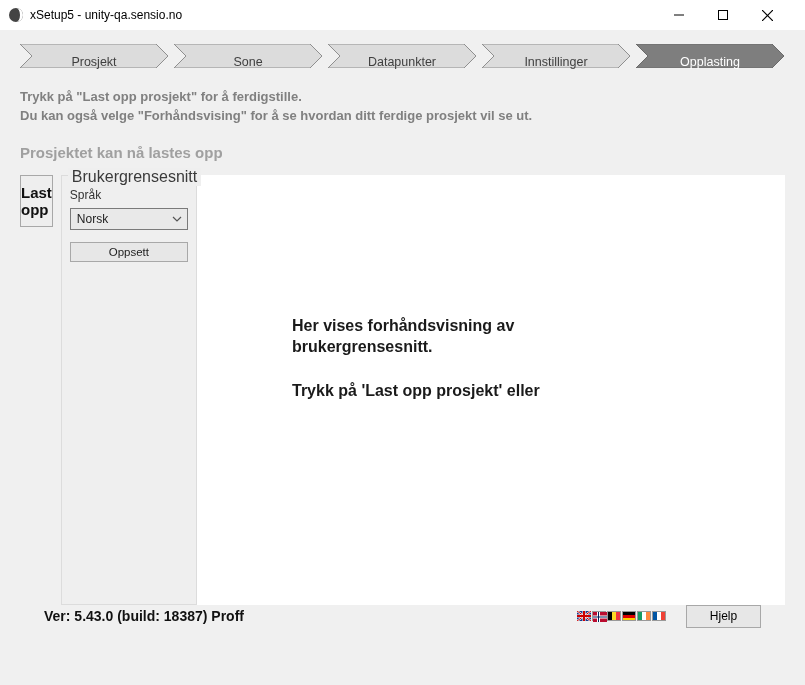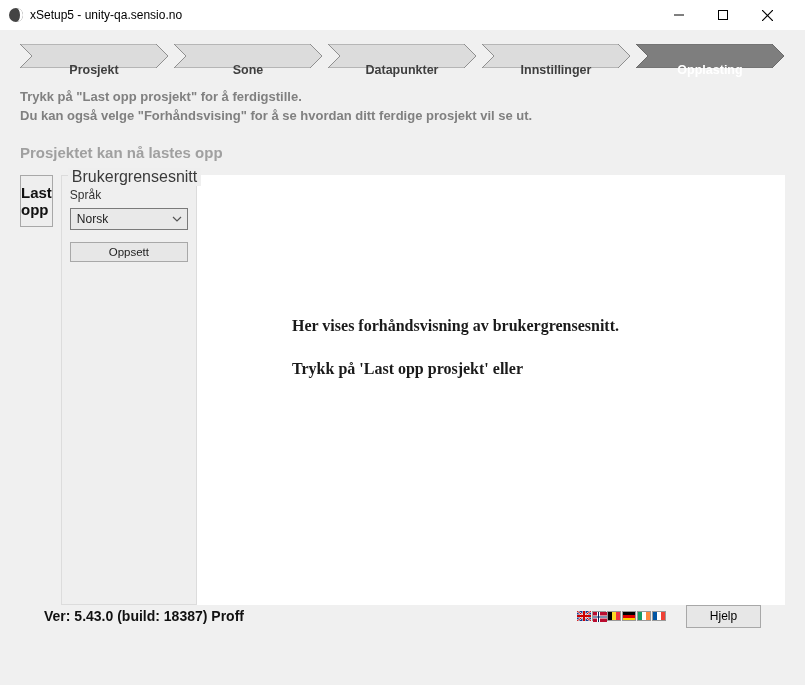--- a/index.html
+++ b/index.html
@@ -13,40 +13,40 @@
   .winbtn { width:44px; height:30px; display:flex; align-items:center; justify-content:center; }
   .winbtn svg { display:block; }
 
   
   .content { flex:1; background:#f0f0f0; position:relative; padding:14px 20px 0 20px; }
 
   
   .wizard { display:flex; gap:6px; margin-bottom:20px; }
   .step { position:relative; height:24px; width:148px; }
   .step svg { position:absolute; top:0; left:0; }
-  .step .lbl { position:absolute; top:14px; left:0; width:100%; height:100%; display:flex; align-items:center; justify-content:center; font-size:12.5px; font-weight:bold; color:#3f3f3f; }
+  .step .lbl { position:absolute; top:6px; left:0; width:100%; height:100%; display:flex; align-items:center; justify-content:center; font-size:12.5px; font-weight:normal; color:#3f3f3f; }
   .step.active .lbl { color:#fff;text-align:right; }
 
   .instr { font-size:13px; font-weight:bold; color:#808080; line-height:1.45; }
   .subhead { font-size:15px; font-weight:bold; color:#a0a0a0; margin-top:18px; margin-bottom:14px; }
 
   .main-row { display:flex; gap:14px; }
   .side { width:138px; display:flex; flex-direction:row; gap:8px; }
 
   .upload-btn { height:52px; background:#eeeeee; border:1px solid #a8a8a8; font-size:15px; font-weight:bold; color:#111; display:flex; align-items:center; justify-content:center; cursor:pointer; }
 
   .panel { background:#efefef; border:1px solid #dcdcdc; padding:6px 8px 10px 8px; position:relative; }
   .panel-legend { position:absolute; top:-8px; left:6px; background:#efefef; padding:0 4px; font-size:16px; color:#3a3a3a; }
   .panel-inner { margin-top:6px; }
   .field-label { font-size:12px; color:#333; margin-bottom:6px; }
   .combo { width:118px; height:22px; border:1px solid #7a7a7a; background:#e9e9e9; font-size:12px; padding:0 18px 0 6px; display:flex; align-items:center; position:relative; color:#222; }
   .combo .chev { position:absolute; right:4px; top:3px; }
   .small-btn { margin-top:12px; width:118px; height:20px; border:1px solid #a8a8a8; background:#e7e7e7; font-size:11.5px; color:#222; display:flex; align-items:center; justify-content:center; cursor:pointer; }
 
-  .preview { flex:1; background:#fff; min-height:430px; padding:140px 0 0 120px;font-family:Liberation Serif, serif; }
+  .preview { flex:1; background:#fff; min-height:430px; padding:140px 0 0 120px; }
   .preview p { margin:0 0 22px 0; font-size:16px; font-weight:bold; color:#1a1a1a; line-height:1.35; max-width:340px; }
 
   
   .footer { display:flex; align-items:center; padding:0 24px 12px 24px; margin-top:auto; }
   .version { font-size:14px; font-weight:bold; color:#111; flex:1; }
   .flags { display:flex; gap:1px; margin-right:20px; }
   .flag { width:14px; height:10px; border:1px solid #999; display:flex; flex-direction:column; }
   .flag .row { flex:1; display:flex; }
   .flag .seg { flex:1; }
   .help-btn { width:75px; height:23px; border:1px solid #a8a8a8; background:#e7e7e7; font-size:12px; display:flex; align-items:center; justify-content:center; cursor:pointer; }

